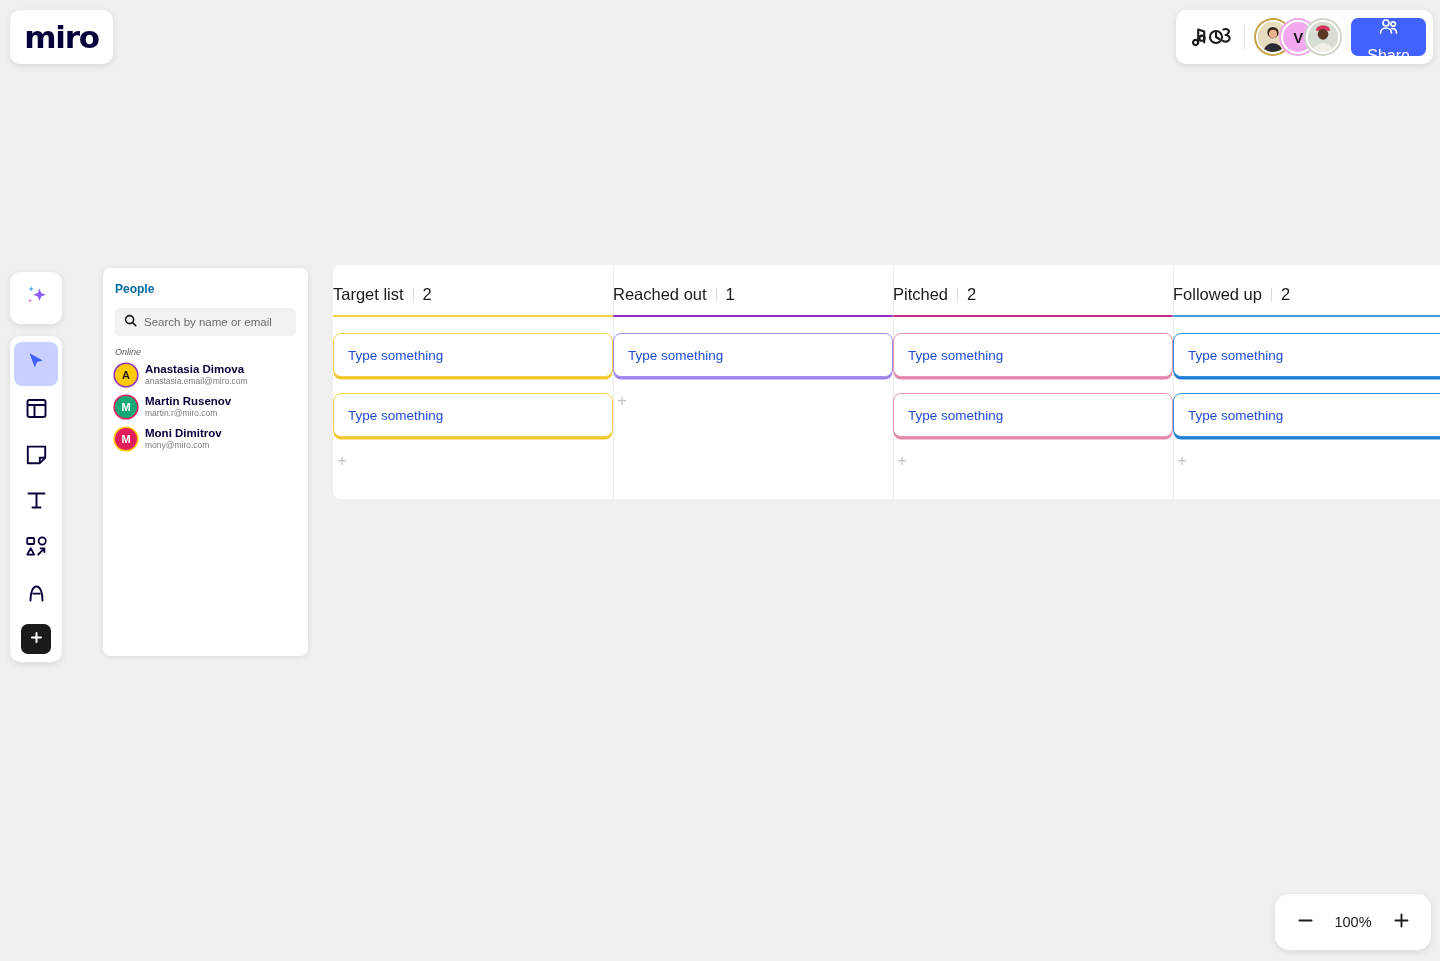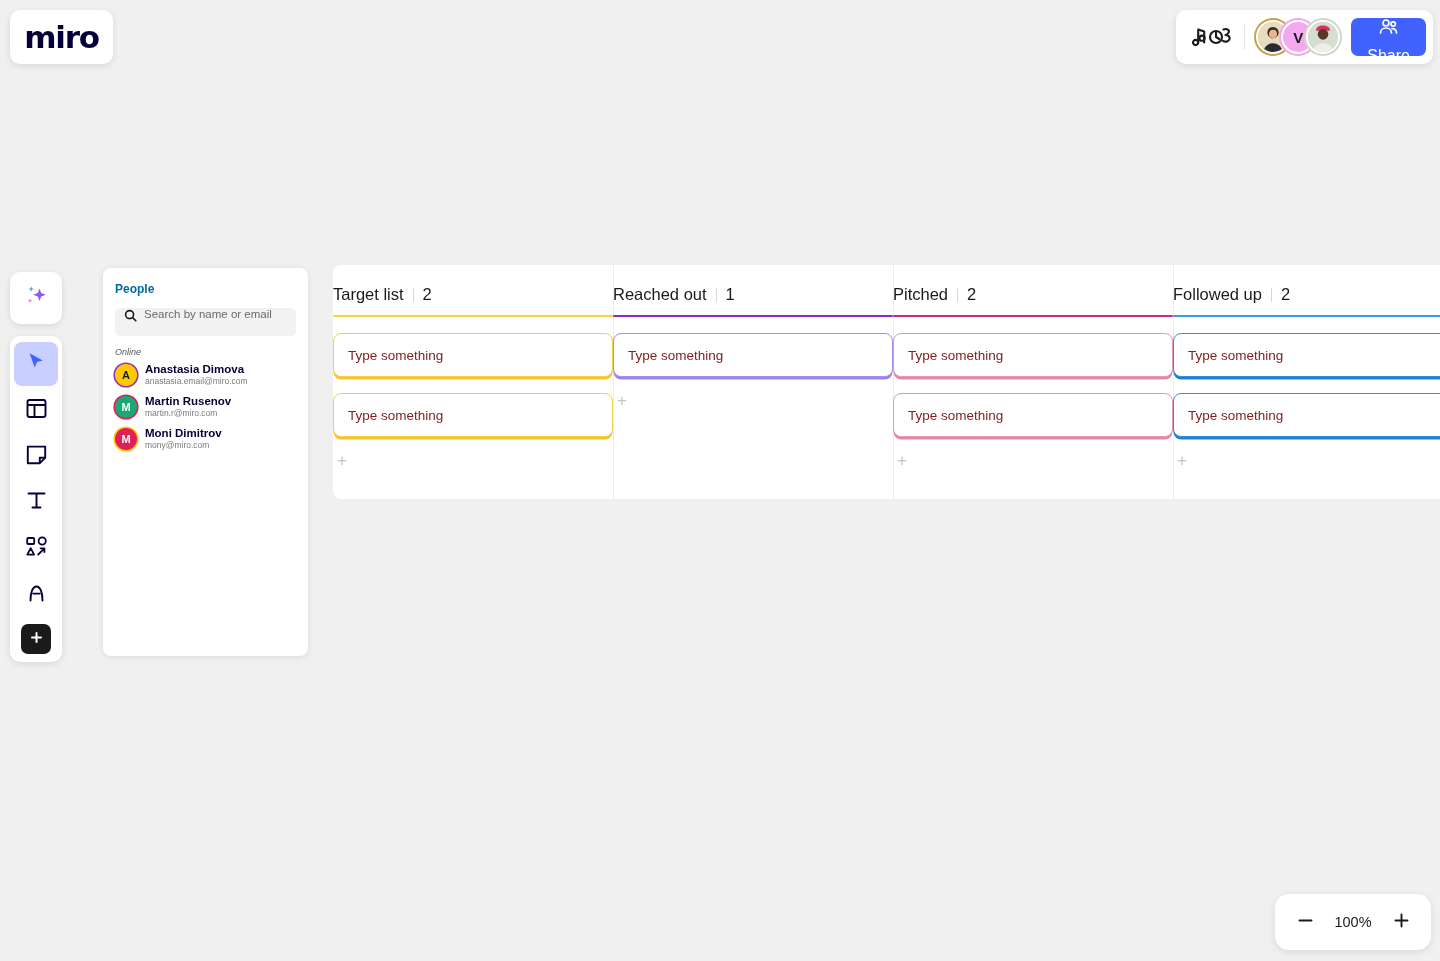--- a/index.html
+++ b/index.html
@@ -81,21 +81,21 @@
   .people {
     position: absolute; left: 103px; top: 268px;
     width: 205px; height: 388px;
     background: #fff; border-radius: 8px;
     box-shadow: 0 1px 6px rgba(0,0,0,.09);
     padding: 14px 12px 0;
   }
   .people-title { font-size: 12px; font-weight: 700; color: #0369a1; margin-bottom: 12px; }
   .search-box {
     height: 28px; background: #f2f2f2; border-radius: 5px;
-    display: flex; align-items: flex-start; gap: 7px; padding: 0 9px;
+    display: flex; align-items: center; gap: 7px; padding: 0 9px;
   }
   .search-box input {
     border: none; background: transparent; outline: none;
     font-size: 11.5px; color: #4b4b4b; width: 100%;
     font-family: "Liberation Sans", sans-serif;
   }
   .search-box input::placeholder { color: #6b6b6b; }
   .online-label { font-size: 9px; color: #585858; margin: 11px 0 5px; font-style: italic; }
   .person { display: flex; align-items: center; gap: 8px; margin-bottom: 7px; }
   .p-avatar {
@@ -117,21 +117,21 @@
   .col-head { display: flex; align-items: baseline; gap: 9px; }
   .col-title { font-size: 16.5px; color: #1a1a1a; }
   .col-sep { width: 1px; height: 14px; background: #d8d8d8; align-self: center; }
   .col-count { font-size: 16.5px; color: #1a1a1a; }
   .col-rule { height: 2px; border-radius: 2px; margin-top: 11px; }
   .card {
     height: 44px; margin-top: 16px; border-radius: 8px;
     background: #fff; display: flex; align-items: center; padding: 0 14px;
     border: 1.5px solid; cursor: text;
   }
-  .card-ph { font-size: 13.5px; color: #7f1d1d; }
+  .card-ph { font-size: 13.5px; color: #1d4ed8; }
   .add-card {
     margin-top: 14px; width: 18px; height: 18px; color: #c4c4c4;
     display: flex; align-items: center; justify-content: center;
     font-size: 17px; line-height: 1; cursor: pointer; user-select: none;
   }
 
   
   .zoom-ctl {
     position: absolute; right: 9px; bottom: 11px;
     height: 56px; background: #fff; border-radius: 14px;

